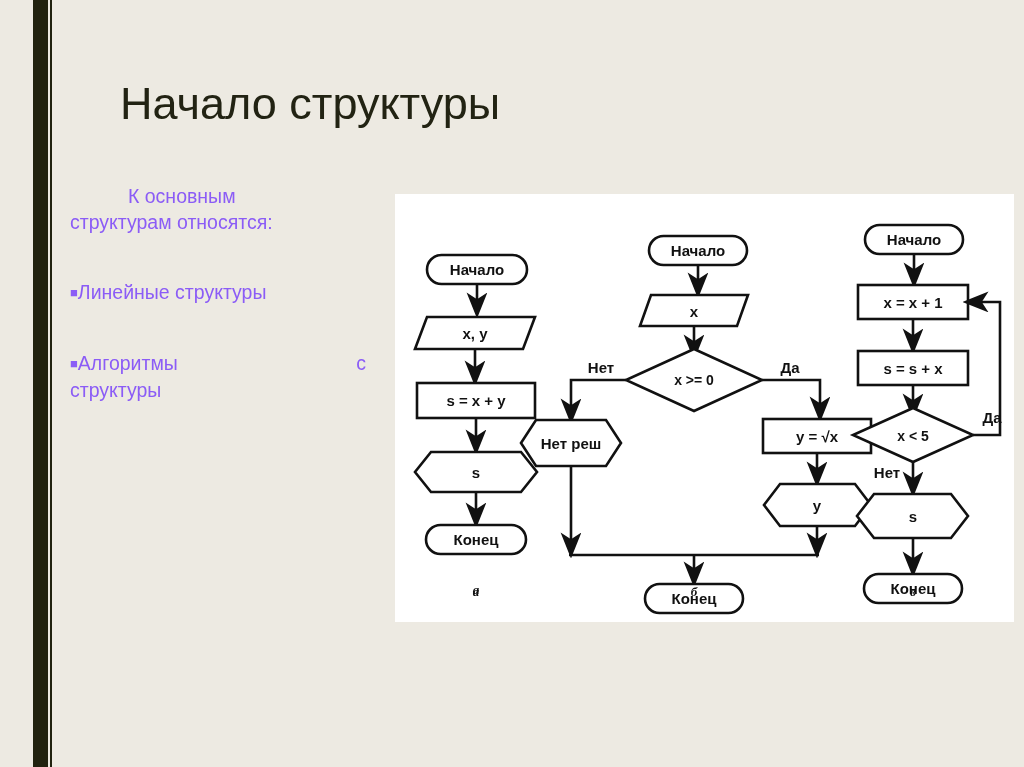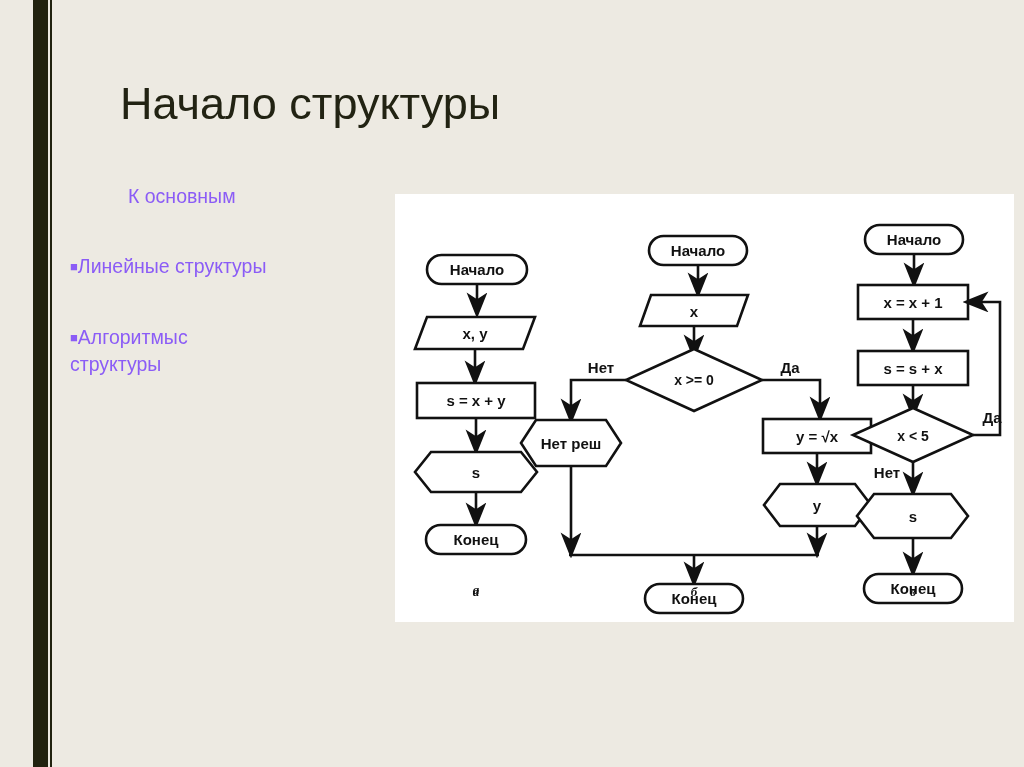--- a/index.html
+++ b/index.html
@@ -101,32 +101,33 @@
 <div class="slide">
 
   <div class="left-bar"></div>
   <div class="left-bar-thin"></div>
 
   <div class="title">Начало структуры</div>
 
   <div class="text-col">
     <div class="para-intro">
       <span>К           основным</span><br>
+      <span>структурам относятся:</span>
     </div>
 
     <div class="bullet-gap-1"></div>
 
     <div class="bullet-block">
       <span class="bullet-marker">■</span><span>Линейные структуры</span>
     </div>
 
     <div class="bullet-gap-2"></div>
 
     <div class="bullet-block">
-      <div style="display:flex; ">
+      <div style="display:flex; justify-content:space-between;">
         <span><span class="bullet-marker">■</span><span>Алгоритмы</span></span>
         <span>с</span>
       </div>
       <div>структуры</div>
     </div>
 
     <div class="bullet-gap-3"></div>
 
   </div>
 

